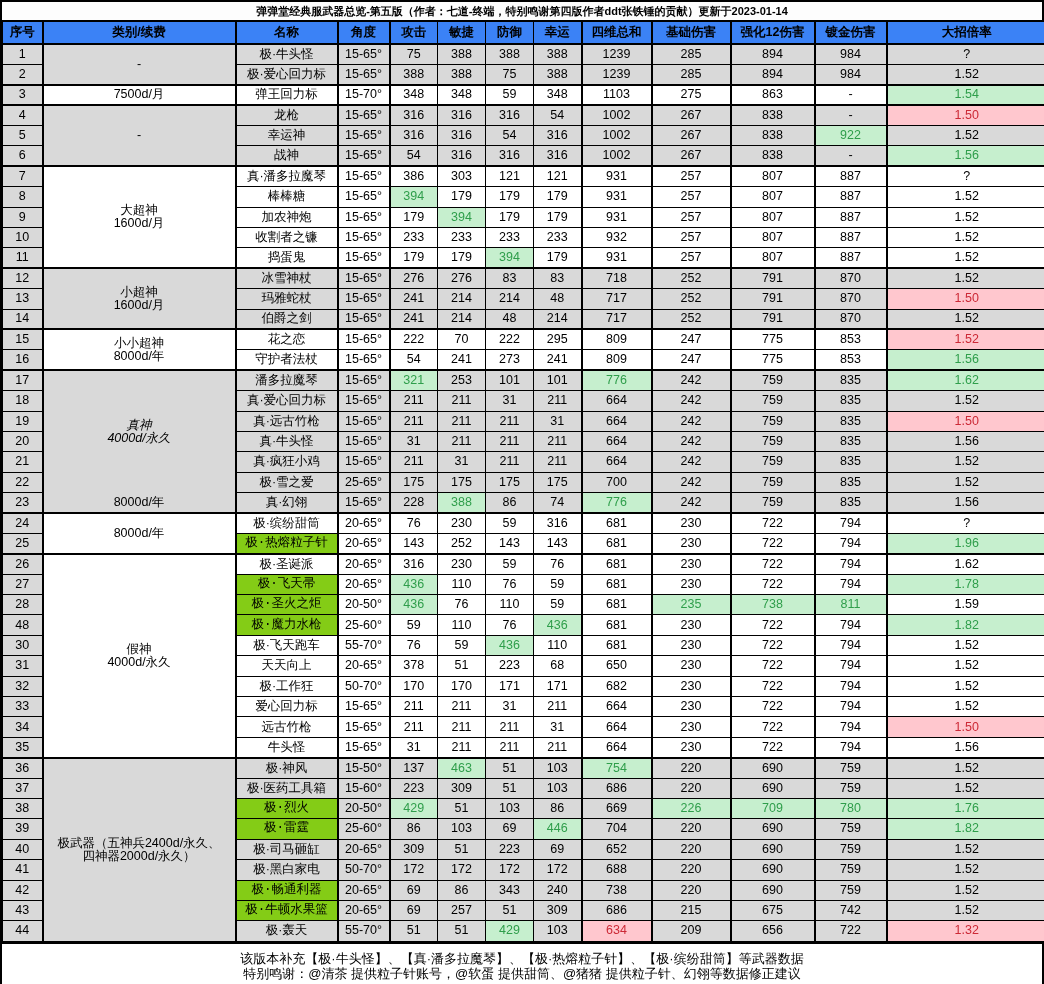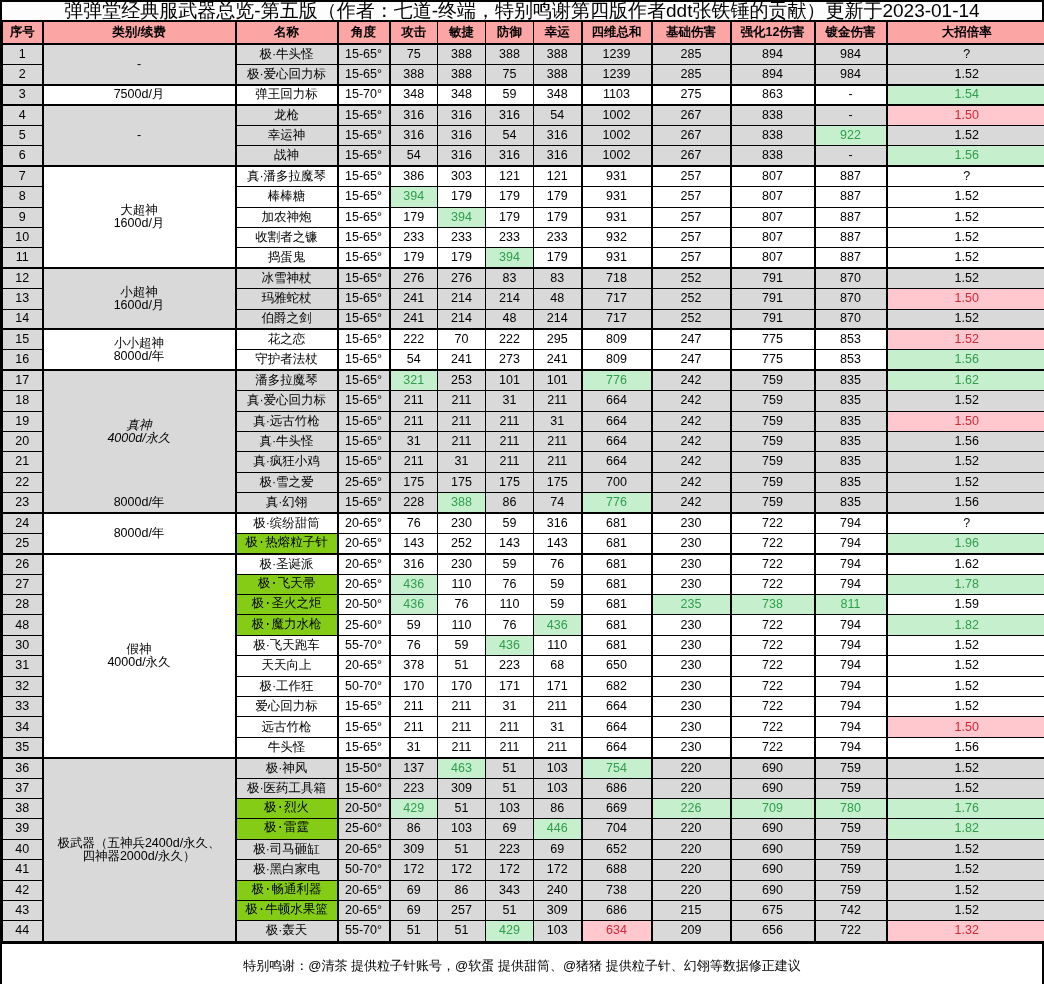--- a/index.html
+++ b/index.html
@@ -1,21 +1,21 @@
 <!DOCTYPE html>
 <html><head>
 <meta charset="utf-8">
 <style>
   html,body{margin:0;padding:0;background:#fff;}
   body{width:1044px;font-family:"Liberation Sans","DejaVu Sans",sans-serif;color:#000;}
   .frame{width:1040px;border:2px solid #000;}
-  .title{height:18px;line-height:18px;text-align:center;font-size:19px;font-weight:normal;background:#fdfdfd;overflow:hidden;white-space:nowrap;}
+  .title{height:18px;line-height:18px;text-align:center;font-size:11px;font-weight:bold;background:#fdfdfd;overflow:hidden;white-space:nowrap;}
   table{border-collapse:collapse;table-layout:fixed;width:100%;}
   th,td{border:1px solid #000;padding:0;text-align:center;overflow:hidden;}
-  thead th{height:21px;background:#fca5a5;font-size:12.5px;font-weight:bold;border-top-width:2px;border-bottom-width:2px;}
+  thead th{height:21px;background:#3b82f6;font-size:12.5px;font-weight:bold;border-top-width:2px;border-bottom-width:2px;}
   tbody tr{height:20.4px;}
   td.c{font-size:12.5px;line-height:1.05;}
   .idx{background:#D9D9D9;}
   .bg{background:#D9D9D9;}
   .bw{background:#FFFFFF;}
   .blue{background:#84cc16;font-family:Liberation Mono, monospace;}
   .hg{background:#C6EFCE;color:#2F9E4B;}
   .hr{background:#FFC7CE;color:#CC2936;}
   .cat{white-space:pre-line;}
   .seamB{border-bottom-width:0;font-style:italic;}
@@ -692,15 +692,16 @@
           <td class="c bg">103</td>
           <td class="c hr bL2">634</td>
           <td class="c bg bL2">209</td>
           <td class="c bg bL2">656</td>
           <td class="c bg bL2">722</td>
           <td class="c hr bL2">1.32</td>
         </tr>
       </tbody>
   </table>
   <div class="notes">
+    <div>该版本补充【极·牛头怪】、【真·潘多拉魔琴】、【极·热熔粒子针】、【极·缤纷甜筒】等武器数据</div>
     <div>特别鸣谢：@清茶 提供粒子针账号，@软蛋 提供甜筒、@猪猪 提供粒子针、幻翎等数据修正建议</div>
   </div>
 </div>
 
 </body></html>

